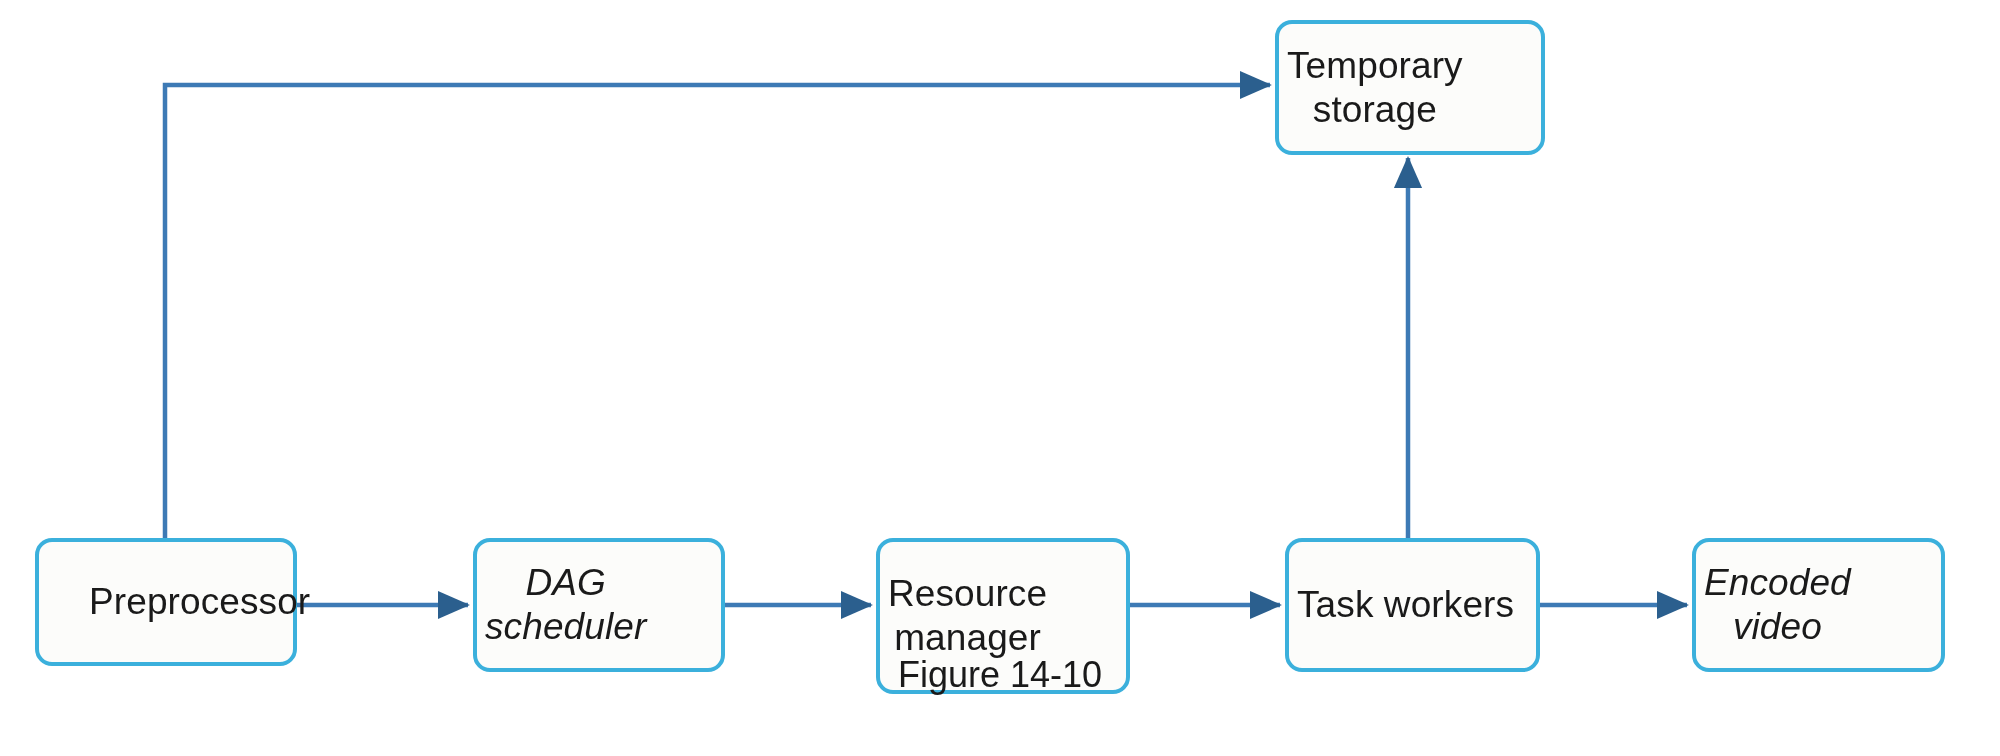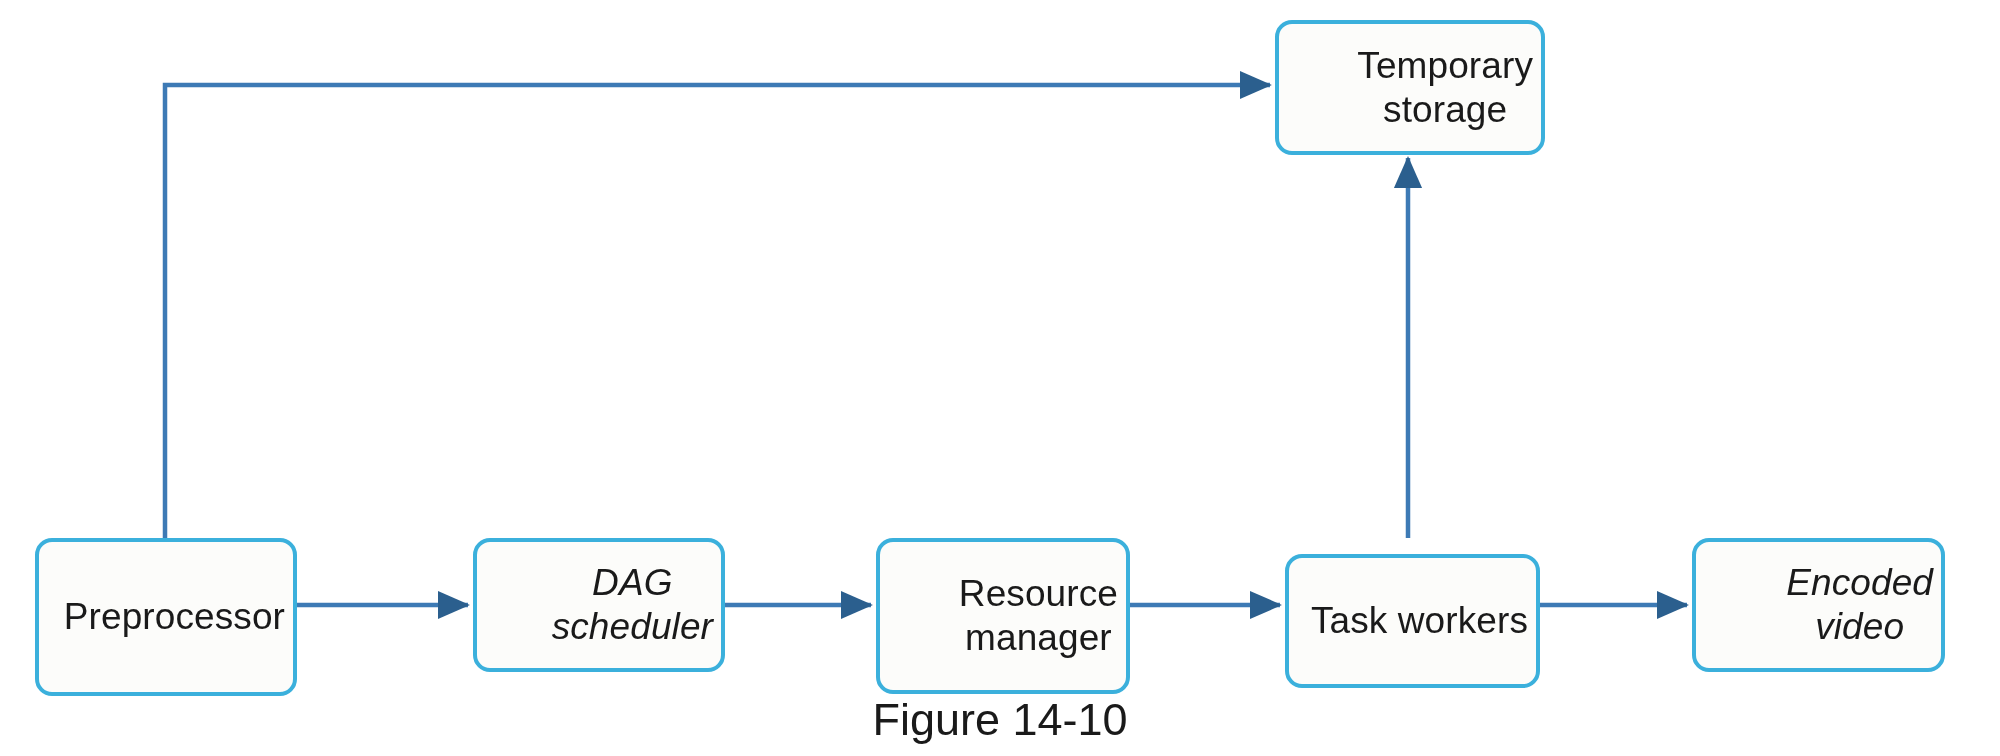--- a/index.html
+++ b/index.html
@@ -27,47 +27,47 @@
     pointer-events: none;
   }
   .node {
     position: absolute;
     box-sizing: border-box;
     background: #fcfcfa;
     border: 4px solid #3bb0dc;
     border-radius: 17px;
     display: flex;
     align-items: center;
-    justify-content: flex-end;
+    justify-content: flex-start;
     text-align: center;
     color: #1a1a1a;
     font-size: 37px;
     line-height: 1.18;
     letter-spacing: 0.1px;
     z-index: 2;
   }
   .node .label {
     display: block;
     padding: 0 8px;
     white-space: pre-line;
   }
-  #node-preprocessor { left: 35px;   top: 538px; width: 262px; height: 158px; }
+  #node-preprocessor { left: 35px;   top: 538px; width: 262px; height: 128px; padding-left: 42px; }
   #node-dag          { left: 473px;  top: 538px; width: 252px; height: 134px; font-style: italic; }
   #node-resource     { left: 876px;  top: 538px; width: 254px; height: 156px; }
-  #node-taskworkers  { left: 1285px; top: 538px; width: 255px; height: 134px; margin-top: 16px; }
+  #node-taskworkers  { left: 1285px; top: 538px; width: 255px; height: 134px; }
   #node-encoded      { left: 1692px; top: 538px; width: 253px; height: 134px; font-style: italic; }
   #node-tempstorage  { left: 1275px; top: 20px;  width: 270px; height: 135px; }
 
   #figure-caption {
     position: absolute;
     left: 0;
-    top: 694px;
+    top: 654px;
     width: 2000px;
     text-align: center;
-    font-size: 45px;
+    font-size: 36px;
     color: #1a1a1a;
     z-index: 2;
   }
 </style>
 </head>
 <body>
 
 <div id="stage">
 
   <svg id="edges" viewBox="0 0 2000 756" width="2000" height="756" xmlns="http://www.w3.org/2000/svg">

